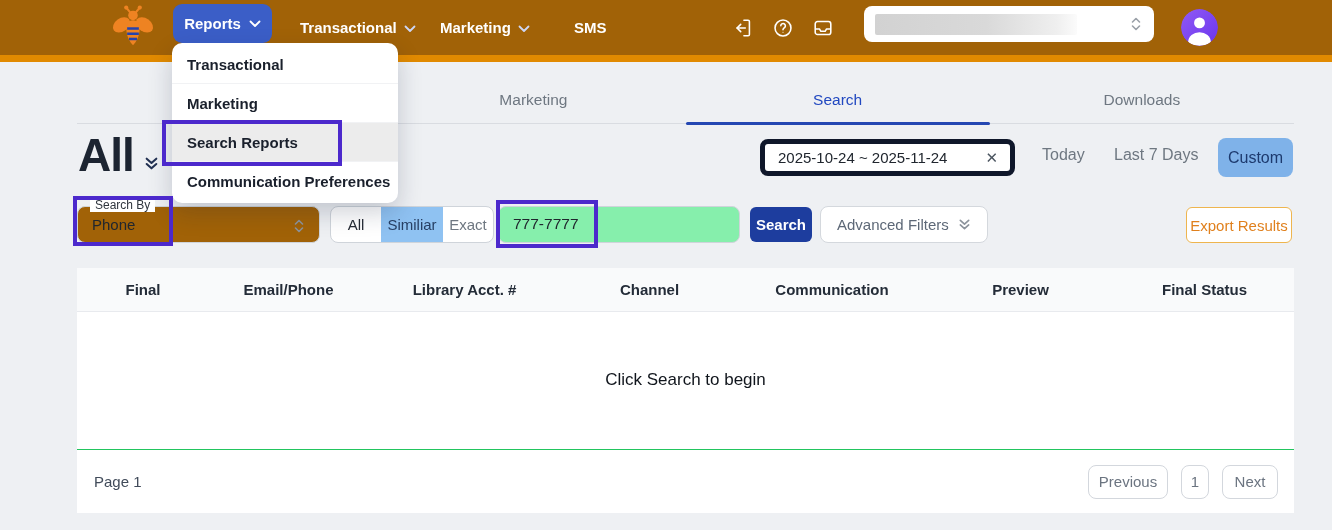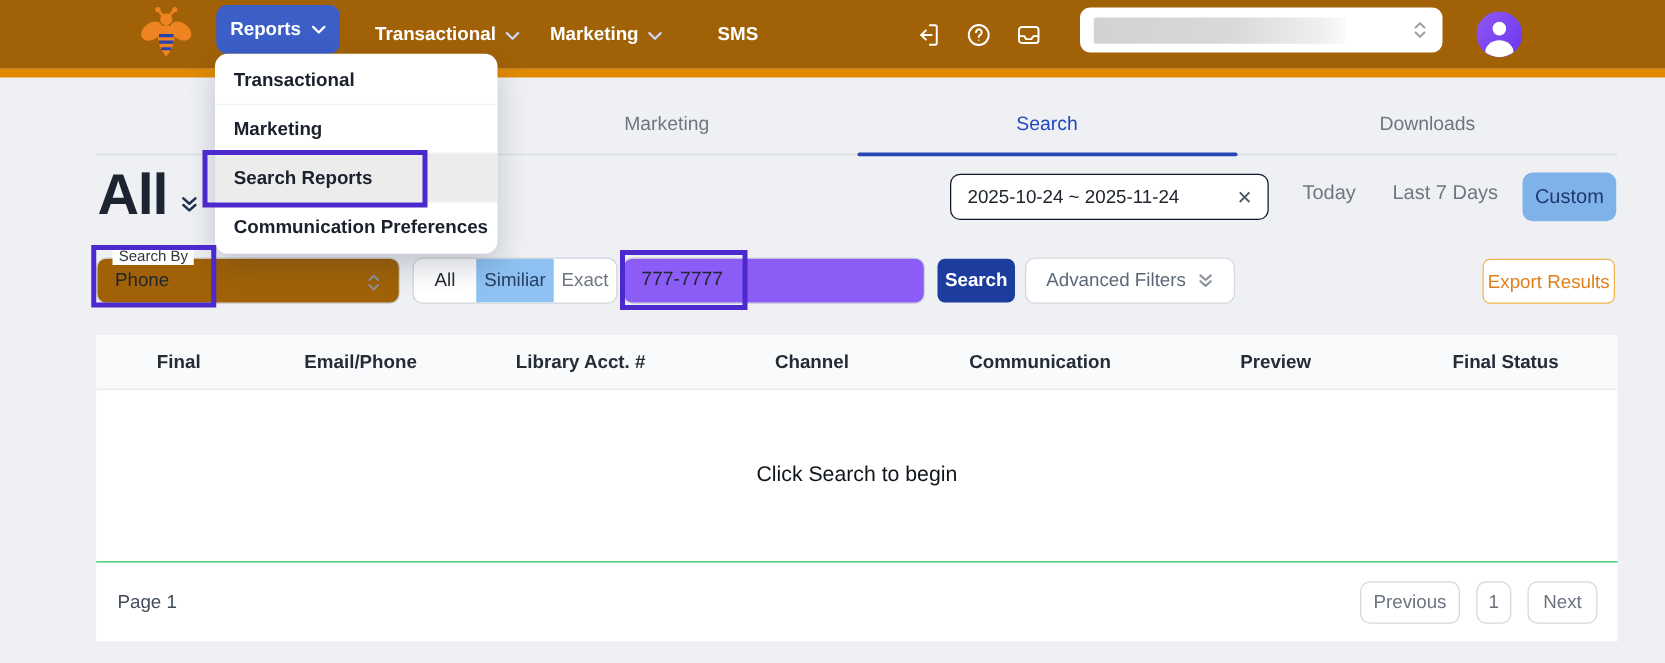--- a/index.html
+++ b/index.html
@@ -38,21 +38,21 @@
   .tab { position:relative; display:flex; align-items:center; justify-content:center;
          font-size:15.5px; color:#6e7781; cursor:pointer; }
   .tab.active { color:#2148c0; }
   .tab.active::after { content:""; position:absolute; left:0; right:0; bottom:-2px; height:3px; background:#2447b2; border-radius:2px; }
 
   
   .scope { position:absolute; left:78px; top:128px; display:flex; align-items:center; gap:10px; cursor:pointer; z-index:2; }
   .scope-label { font-size:46px; font-weight:700; color:#1c2431; letter-spacing:-1px; }
   .scope .dchev { color:#223152; margin-top:16px; }
   .date-box { position:absolute; left:760px; top:139px; width:255px; height:37px; background:#fff;
-              border:1px solid #0f172a; border-radius:8px; display:flex; align-items:center; z-index:2; }
+              border:5px solid #0f172a; border-radius:8px; display:flex; align-items:center; z-index:2; }
   .date-box input { border:none; outline:none; background:transparent; width:200px; margin-left:13px;
                     font-size:15px; color:#20262e; font-family:"Liberation Sans", sans-serif; }
   .date-clear { margin-left:auto; margin-right:12px; color:#4b5560; font-size:15px; cursor:pointer; }
   .preset { position:absolute; top:146px; font-size:16px; color:#6e7781; cursor:pointer; z-index:2; }
   .custom-btn { position:absolute; left:1218px; top:138px; width:75px; height:39px; background:#7fb2e9;
                 border:none; border-radius:8px; font-size:16px; color:#1d3a6e; cursor:pointer;
                 font-family:"Liberation Sans", sans-serif; z-index:2; }
 
   
   .searchby { position:absolute; left:77px; top:206px; width:243px; height:37px; background:#a16207;
@@ -62,21 +62,21 @@
   .searchby-value { position:absolute; left:14px; top:9px; font-size:15px; color:#20262e; }
   .searchby .spinner { position:absolute; right:14px; top:10px; color:#8c939c; }
 
   .segmented { position:absolute; left:330px; top:206px; height:37px; display:flex; background:#fff;
                border:1px solid #cfd4da; border-radius:8px; overflow:hidden; z-index:2; }
   .seg { display:flex; align-items:center; justify-content:center; font-size:15px; cursor:pointer; }
   .seg-all { width:50px; color:#262c35; }
   .seg-sim { width:62px; background:#8fc2f2; color:#274065; }
   .seg-exact { width:50px; color:#6e7781; }
 
-  .query-box { position:absolute; left:498px; top:206px; width:242px; height:37px; background:#8b5cf6;
+  .query-box { position:absolute; left:498px; top:206px; width:242px; height:37px; background:#86efac;
                border:1px solid #cfd4da; border-radius:8px; z-index:2; }
   .query-box input { border:none; outline:none; background:transparent; width:210px; margin:8px 0 0 14px;
                      font-size:15.5px; color:#20262e; font-family:"Liberation Sans", sans-serif; }
 
   .search-btn { position:absolute; left:750px; top:207px; width:62px; height:35px; background:#1d3d9e;
                 color:#fff; border:none; border-radius:6px; font-size:15px; font-weight:700;
                 font-family:"Liberation Sans", sans-serif; cursor:pointer; z-index:2; }
   .adv-btn { position:absolute; left:820px; top:206px; height:37px; padding:0 16px; background:#fff;
              border:1px solid #d4d8dd; border-radius:8px; display:flex; align-items:center; gap:9px;
              font-size:15px; color:#5d6877; cursor:pointer; z-index:2; }

